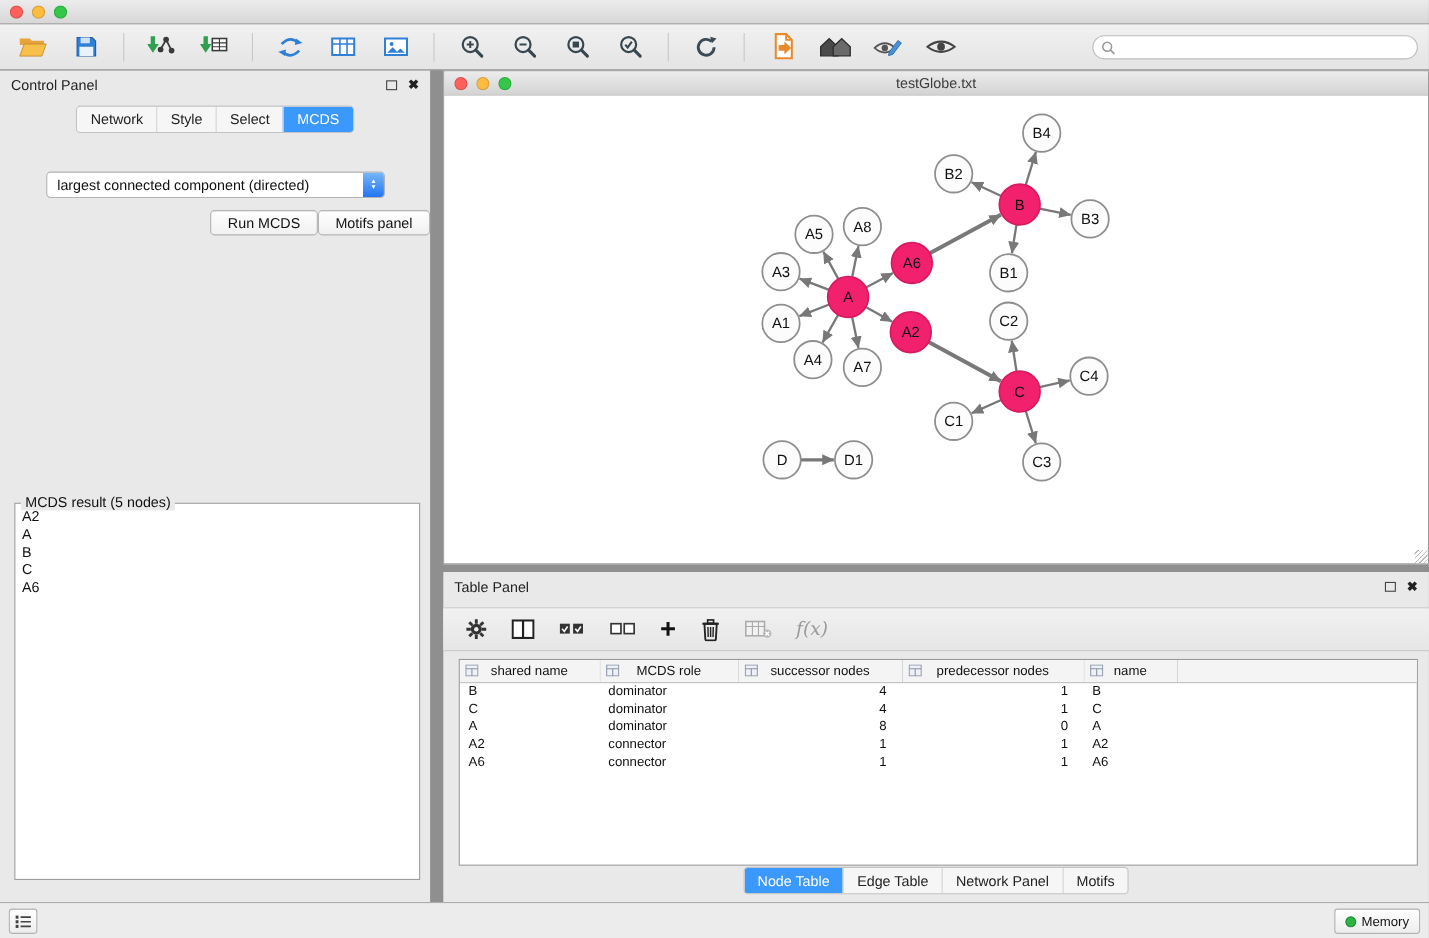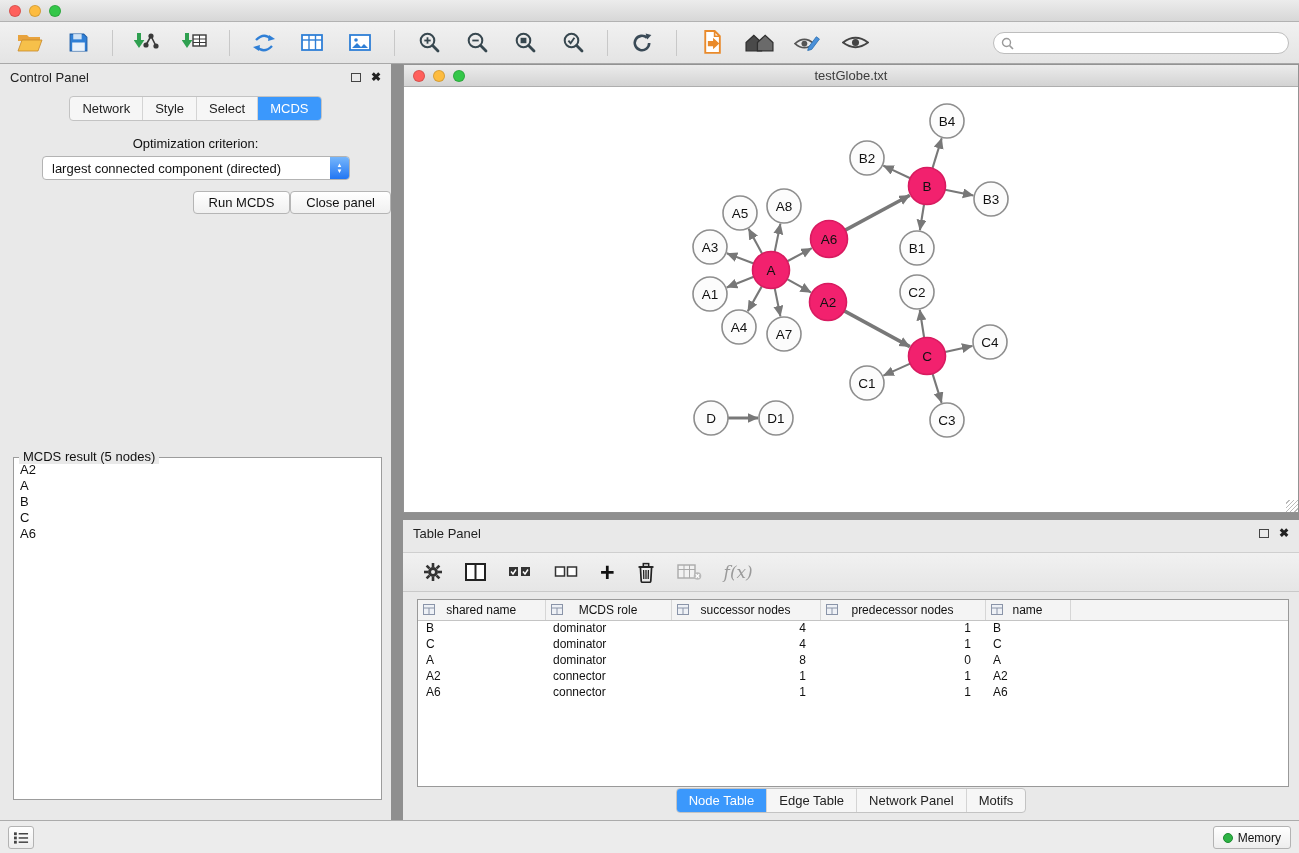--- a/index.html
+++ b/index.html
@@ -255,31 +255,30 @@
       <span class="close-x">✖</span>
     </div>
     <div class="cp-tabs">
         <span class="seg" id="cp-tabs">
           <span class="tab">Network</span>
           <span class="tab">Style</span>
           <span class="tab">Select</span>
           <span class="tab active">MCDS</span>
         </span>
       </div>
-    <div class="opt-label">Optimization criterion:</div>
     <div class="dropdown">
       <span>largest connected component (directed)</span>
       <span class="stepper">
         <span>▲</span>
           <span>▼</span>
       </span>
     </div>
     <div class="cp-buttons">
       <span class="btn">Run MCDS</span>
-      <span class="btn">Close panel</span>
+      <span class="btn">Motifs panel</span>
     </div>
     <div class="result-group">
       <span class="result-title">MCDS result (5 nodes)</span>
       <div class="result-list" id="result-list">
           <div>A2</div>
           <div>A</div>
           <div>B</div>
           <div>C</div>
           <div>A6</div>
         </div>

